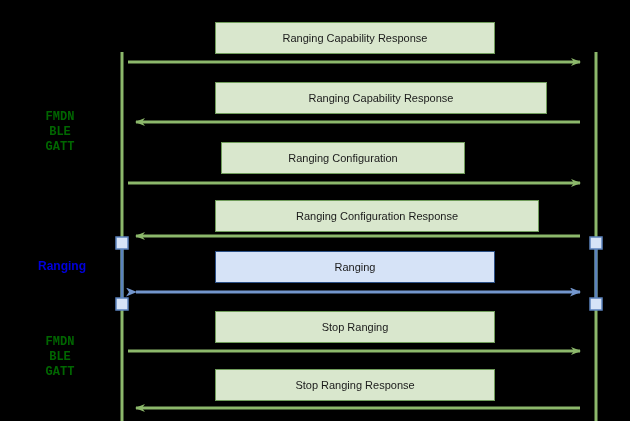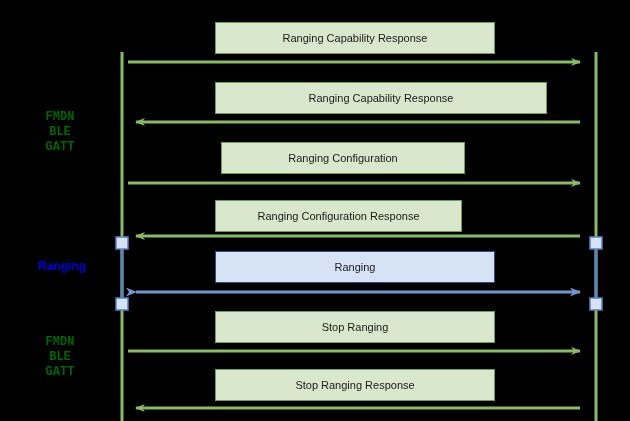--- a/index.html
+++ b/index.html
@@ -101,21 +101,21 @@
   <div id="boxes-layer">
       <div class="msg-box msg-green" style="left: 215px; top: 22px; width: 280px; height: 32px;">
         <span>Ranging Capability Response</span>
       </div>
       <div class="msg-box msg-green" style="left: 215px; top: 82px; width: 332px; height: 32px;">
         <span>Ranging Capability Response</span>
       </div>
       <div class="msg-box msg-green" style="left: 221px; top: 142px; width: 244px; height: 32px;">
         <span>Ranging Configuration</span>
       </div>
-      <div class="msg-box msg-green" style="left: 215px; top: 200px; width: 247px; height: 32px; justify-content: center;">
+      <div class="msg-box msg-green" style="left: 215px; top: 200px; width: 324px; height: 32px; justify-content: center;">
         <span>Ranging Configuration Response</span>
       </div>
       <div class="msg-box msg-blue" style="left: 215px; top: 251px; width: 280px; height: 32px;">
         <span>Ranging</span>
       </div>
       <div class="msg-box msg-green" style="left: 215px; top: 311px; width: 280px; height: 32px;">
         <span>Stop Ranging</span>
       </div>
       <div class="msg-box msg-green" style="left: 215px; top: 369px; width: 280px; height: 32px; justify-content: center;">
         <span>Stop Ranging Response</span>

